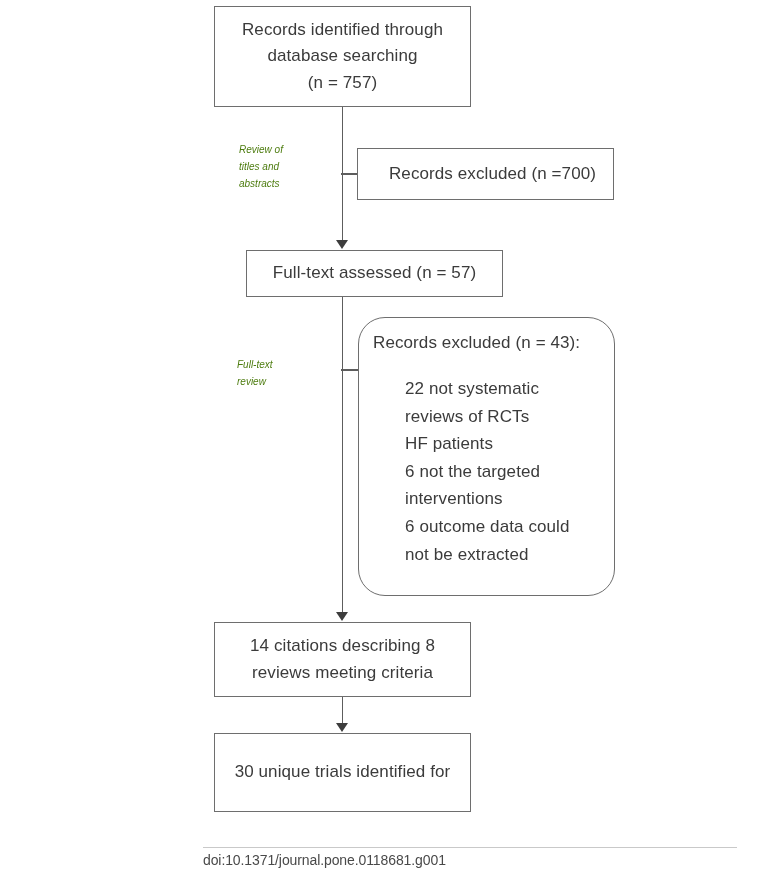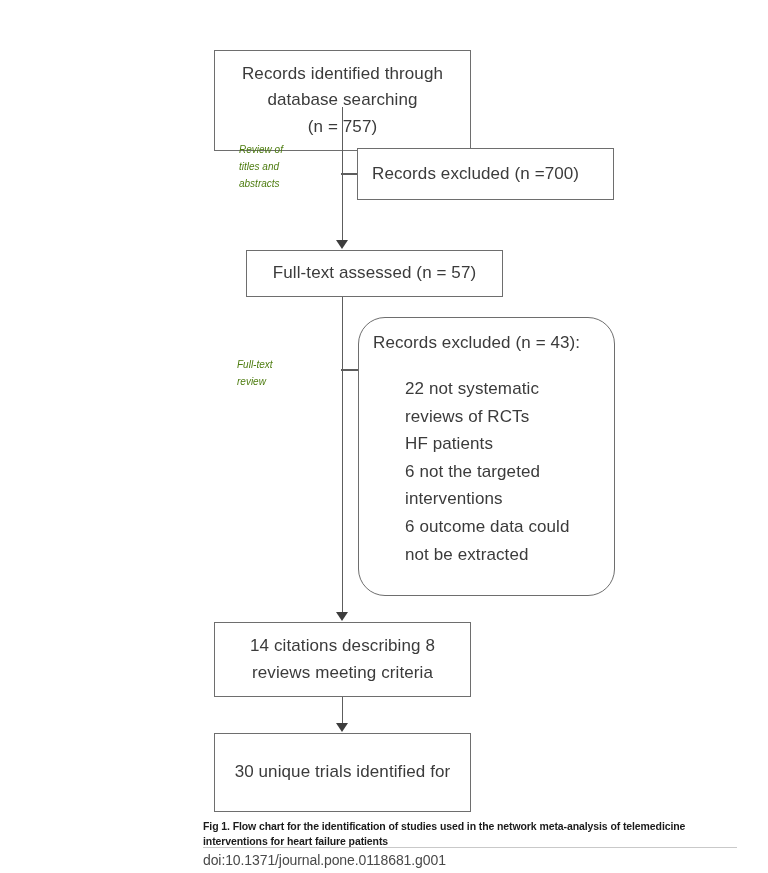--- a/index.html
+++ b/index.html
@@ -37,26 +37,26 @@
   }
   .fbox .line { display: block; white-space: nowrap; }
 
   .fbox.left-align {
     align-items: flex-start;
     justify-content: flex-start;
     border-radius: 27px;
   }
 
   
-  #box-identified { left: 214px; top: 6px; width: 257px; height: 101px; margin-top: 44px; }
+  #box-identified { left: 214px; top: 6px; width: 257px; height: 101px; }
 
   
   #box-excluded-screen {
     left: 357px; top: 148px; width: 257px; height: 52px;
-    align-items: flex-start; padding-left: 14px;
+    align-items: center; padding-left: 14px;
   }
 
   
   #box-fulltext { left: 214px; top: 250px; width: 257px; height: 47px; margin-left: 32px; }
 
   
   #box-excluded-fulltext {
     left: 358px; top: 317px; width: 257px; height: 279px;
     padding: 12px 10px 10px 14px;
   }
@@ -204,17 +204,16 @@
     <span class="line">reviews meeting criteria</span>
   </div>
 
   <div class="vline" id="trunk-c"></div>
   <div class="arrow-down" id="arrow-c"></div>
 
   <div class="fbox" id="box-trials">
     <span class="line">30 unique trials identified for</span>
   </div>
 
-  <div id="caption">Fig 1. Flow chart for the identification of studies used in the network meta-analysis of telemedicine interventions for heart failure patients</div>
   <div id="caption-rule"></div>
   <div id="doi">doi:10.1371/journal.pone.0118681.g001</div>
 
 </div>
 
 </body></html>

